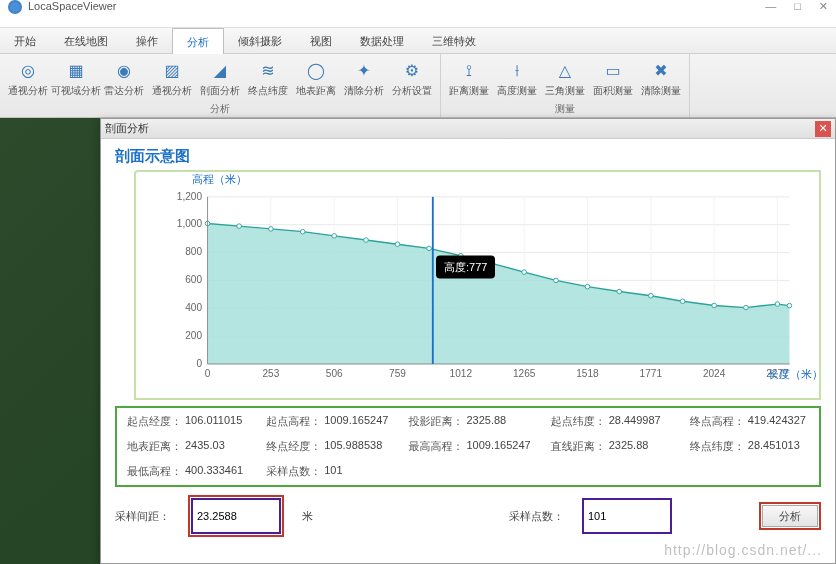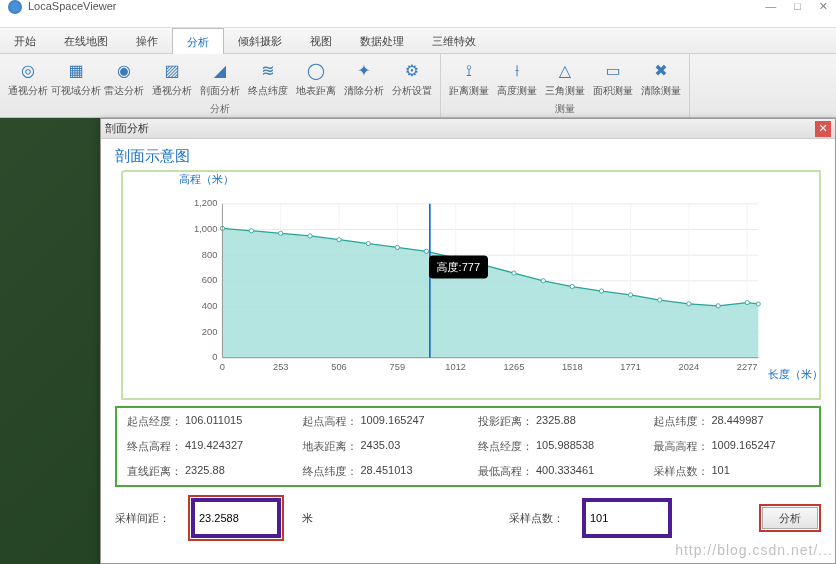--- a/index.html
+++ b/index.html
@@ -18,34 +18,34 @@
 .ribbon-btn{width:44px;display:flex;flex-direction:column;align-items:center;justify-content:center;color:#555;cursor:pointer}
 .ribbon-btn .ico{width:22px;height:22px;margin-bottom:2px;display:flex;align-items:center;justify-content:center;color:#3a7ab8;font-size:16px}
 .ribbon-btn span{font-size:10px;white-space:nowrap}
 .ribbon-label{text-align:center;color:#666;font-size:10px;padding:1px 0}
 .workspace{position:absolute;top:118px;left:0;right:0;bottom:0;background:linear-gradient(135deg,#2d4a2b,#1a3a1d)}
 .panel{position:absolute;top:0;left:100px;width:736px;height:446px;background:#fff;border:1px solid #999;box-shadow:0 2px 8px rgba(0,0,0,.3)}
 .panel-header{height:20px;background:linear-gradient(#f0f0f0,#e0e0e0);display:flex;align-items:center;padding:0 4px;border-bottom:1px solid #ccc}
 .panel-header .ptitle{flex:1;color:#333;font-size:11px}
 .panel-header .close{width:16px;height:16px;background:#d9534f;color:#fff;text-align:center;line-height:14px;cursor:pointer;font-size:11px}
 .panel-body{padding:8px 14px}
-.chart-title{color:#1a70c9;font-size:15px;font-weight:normal;margin-bottom:4px}
-.chart-wrap{position:relative;height:230px;margin-left:6px;border:2px solid #c5e0a8;border-top-left-radius:4px;border-bottom:2px solid #c5e0a8;padding:20px}
+.chart-title{color:#1a70c9;font-size:15px;font-weight:bold;margin-bottom:4px}
+.chart-wrap{position:relative;height:230px;margin-left:19px;border:2px solid #c5e0a8;border-top-left-radius:4px;border-bottom:2px solid #c5e0a8;padding:12px}
 .axis-label-y{position:absolute;top:0;left:56px;color:#1a70c9;font-size:11px}
 .axis-label-x{position:absolute;bottom:16px;right:-4px;color:#1a70c9;font-size:11px}
 svg.chart{width:100%;height:100%}
-.info-box{margin-top:6px;border:2px solid #4fa83d;padding:6px 10px;display:grid;grid-template-columns:1fr 1fr 1fr 1fr;row-gap:10px;column-gap:20px}
+.info-box{margin-top:6px;border:2px solid #4fa83d;padding:6px 10px;display:grid;grid-template-columns:1fr 1fr 1fr 1fr 1fr;row-gap:10px;column-gap:20px}
 .info-item{display:flex;color:#444}
 .info-item .k{min-width:58px;color:#555}
 .info-item.right{justify-content:flex-start}
 .bottom-row{margin-top:8px;display:flex;align-items:center;gap:18px;color:#444}
-.bottom-row input{height:24px;padding:16px 4px;border:4px solid #4c1d95}
+.bottom-row input{height:24px;padding:16px 4px;border:2px solid #4c1d95}
 .hl-red{border:2px solid #c0392b!important;padding:1px}
 .btn-analyze{width:56px;height:22px;background:linear-gradient(#f8f8f8,#e4e4e4);border:1px solid #aaa;text-align:center;line-height:20px;cursor:pointer}
-.watermark{position:absolute;right:3px;bottom:6px;color:rgba(150,150,150,.6);font-size:14px;letter-spacing:1px}
+.watermark{position:absolute;right:14px;bottom:6px;color:rgba(150,150,150,.6);font-size:14px;letter-spacing:1px}
 .tooltip{position:absolute;background:#000000;color:#fff;padding:4px 8px;border-radius:4px;font-size:11px}
 </style>
 </head>
 <body>
 
 <div class="titlebar">
   <div class="logo"></div>
   <div class="title">LocaSpaceViewer</div>
   <div class="win-btns">
     <span>—</span>

